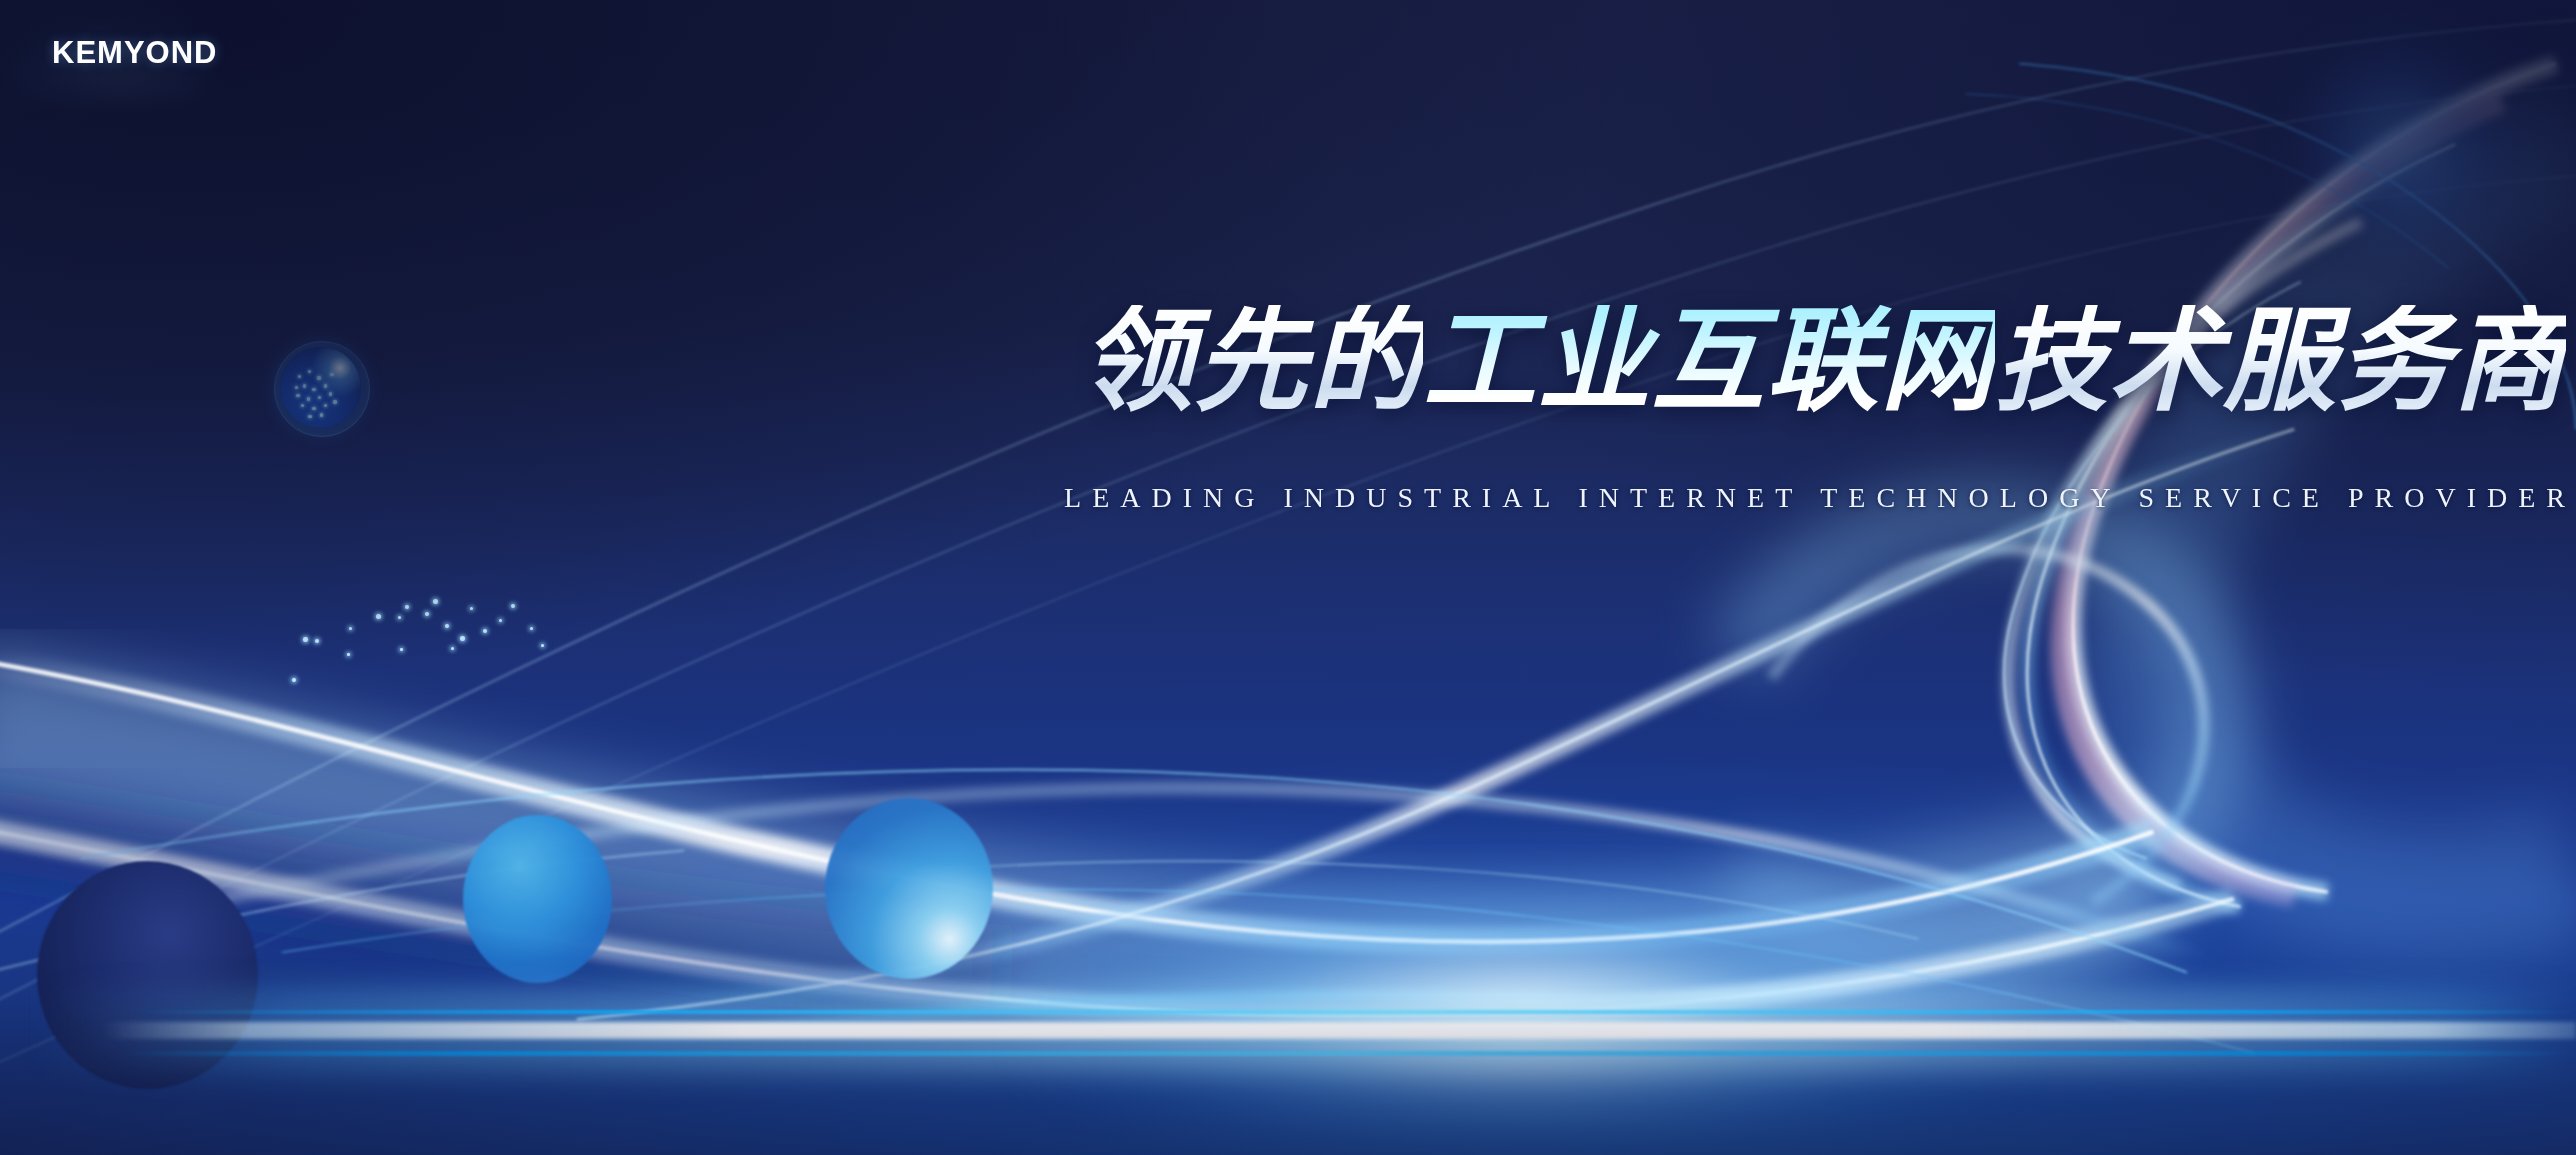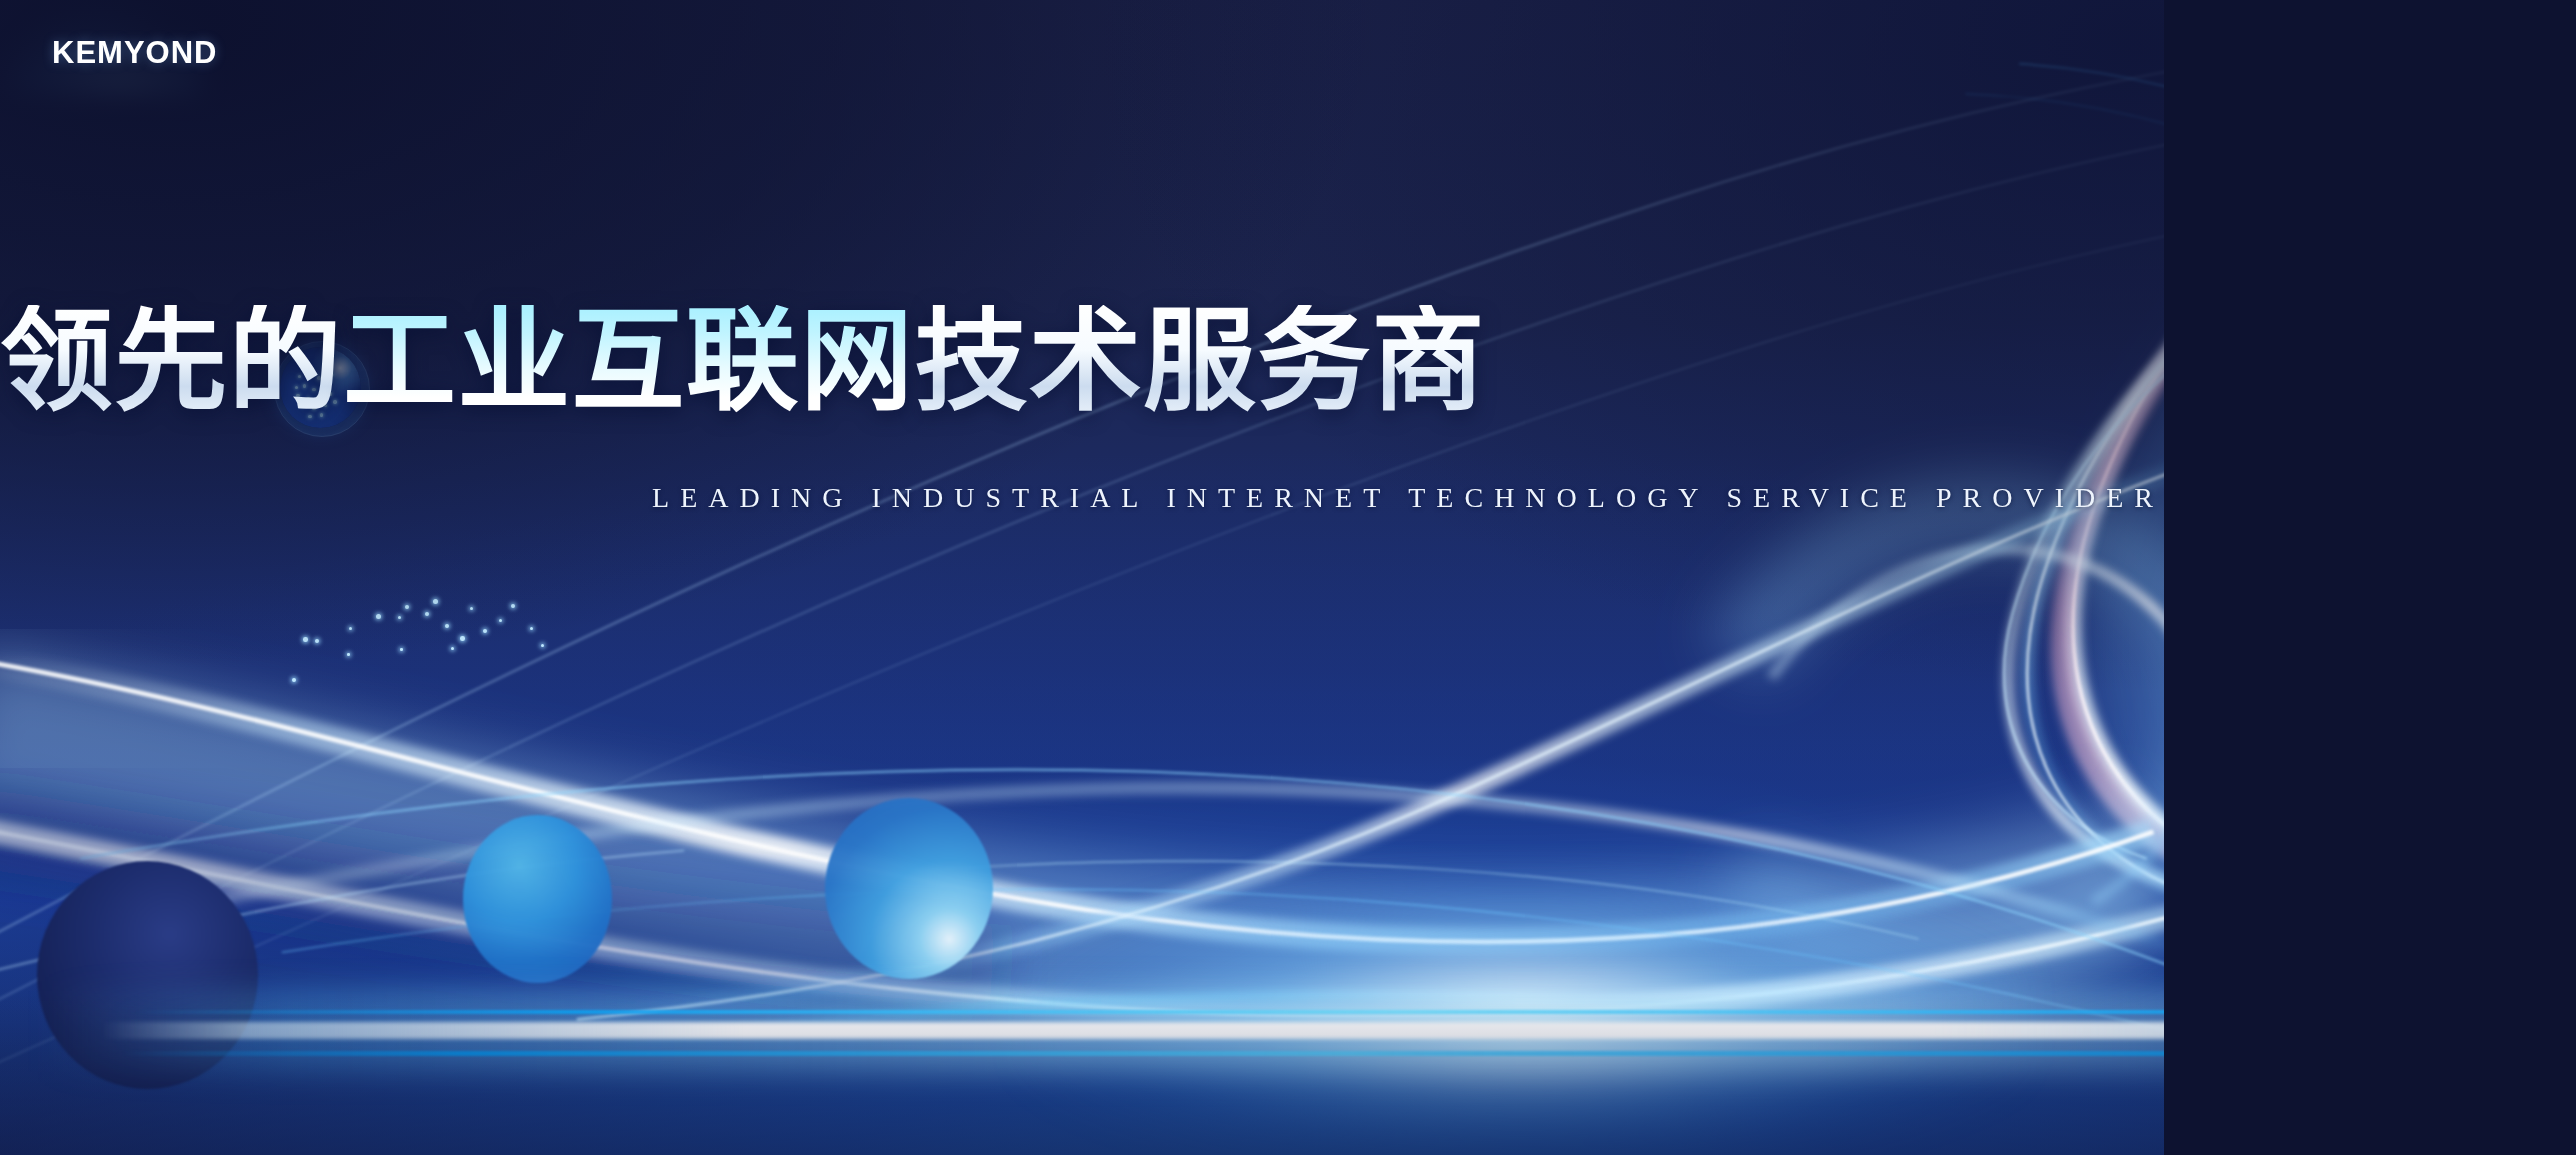--- a/index.html
+++ b/index.html
@@ -3,21 +3,21 @@
 <meta charset="utf-8">
 <title>KEMYOND Banner</title>
 <style>
   html, body {
     margin: 0;
     padding: 0;
     background: #0d1230;
   }
   #stage {
     position: relative;
-    width: 2164px;
+    width: 2576px;
     height: 1155px;
     overflow: hidden;
     background: #1d2450;
     font-family: "Liberation Sans", "DejaVu Sans", sans-serif;
     -webkit-font-smoothing: antialiased;
   }
 
   
   .layer { position: absolute; inset: 0; pointer-events: none; }
 
@@ -108,26 +108,27 @@
 
   .logo {
     position:absolute; left:52px; top:35px;
     font-size:31px; font-weight:700; letter-spacing:1px;
     color:#ffffff;
     text-shadow:0 0 10.7px rgba(130,190,255,.35);
   }
 
   .headline {
     position:absolute; left:0; right:10px; top:305px;
-    text-align:left;
+    text-align:right;
     font-size:113px; font-weight:900;
     letter-spacing:1.3px;
     line-height:1;
     white-space:nowrap;
     font-family:"DejaVu Sans","Liberation Sans",sans-serif;
+    font-style:italic;
   }
   .headline .seg {
     display:inline-block;
     -webkit-background-clip:text; background-clip:text;
     color:transparent;
     filter: drop-shadow(0 4.7px 9.4px rgba(6,16,52,.78));
   }
   .seg-white {
     background-image: linear-gradient(180deg,#ffffff 0%,#f6fbff 40%,#ccdcef 72%,#eaf2fb 100%);
   }

